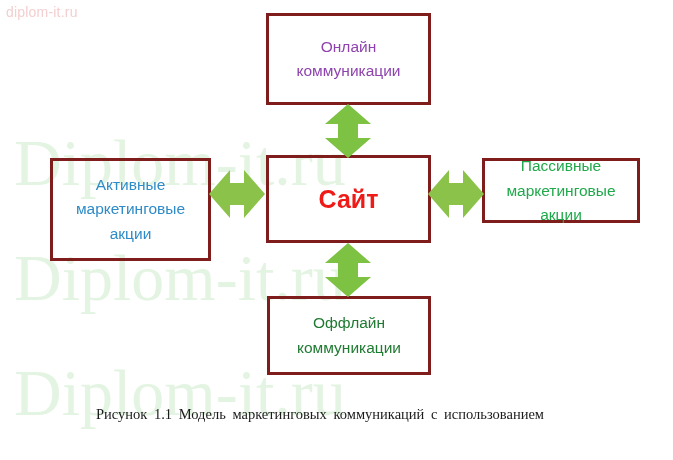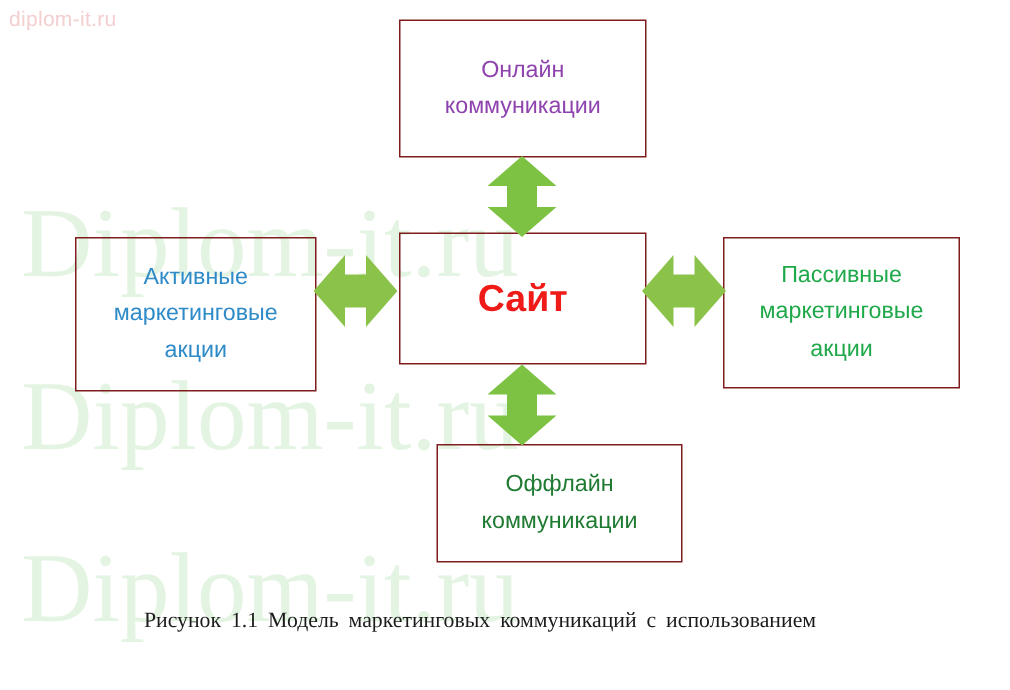--- a/index.html
+++ b/index.html
@@ -58,21 +58,21 @@
     position: absolute;
     left: 0; top: 0;
     width: 673px;
     height: 460px;
     z-index: 2;
   }
 
   .node {
     position: absolute;
     box-sizing: border-box;
-    border: 1px solid #7f1d1d;
+    border: 3px solid #7f1d1d;
     background: transparent;
     display: flex;
     flex-direction: column;
     align-items: center;
     justify-content: center;
     text-align: center;
     font-size: 15.5px;
     line-height: 1.55;
     white-space: nowrap;
   }
@@ -90,28 +90,27 @@
   }
   #node-site {
     left: 266px; top: 155px;
     width: 165px; height: 88px;
     color: #ee1b18;
     font-weight: bold;
     font-size: 25px;
   }
   #node-passive {
     left: 482px; top: 158px;
-    width: 158px; height: 101px;
+    width: 158px; height: 65px;
     color: #1fa94a;
   }
   #node-offline {
     left: 267px; top: 296px;
     width: 164px; height: 79px;
     color: #1f7a32;
-    margin-left: 24px;
   }
 
   
   .arrow {
     position: absolute;
   }
   .arrow svg { display: block; }
 
   #arrow-top    { left: 324px; top: 104px; }
   #arrow-bottom { left: 324px; top: 243px; }

